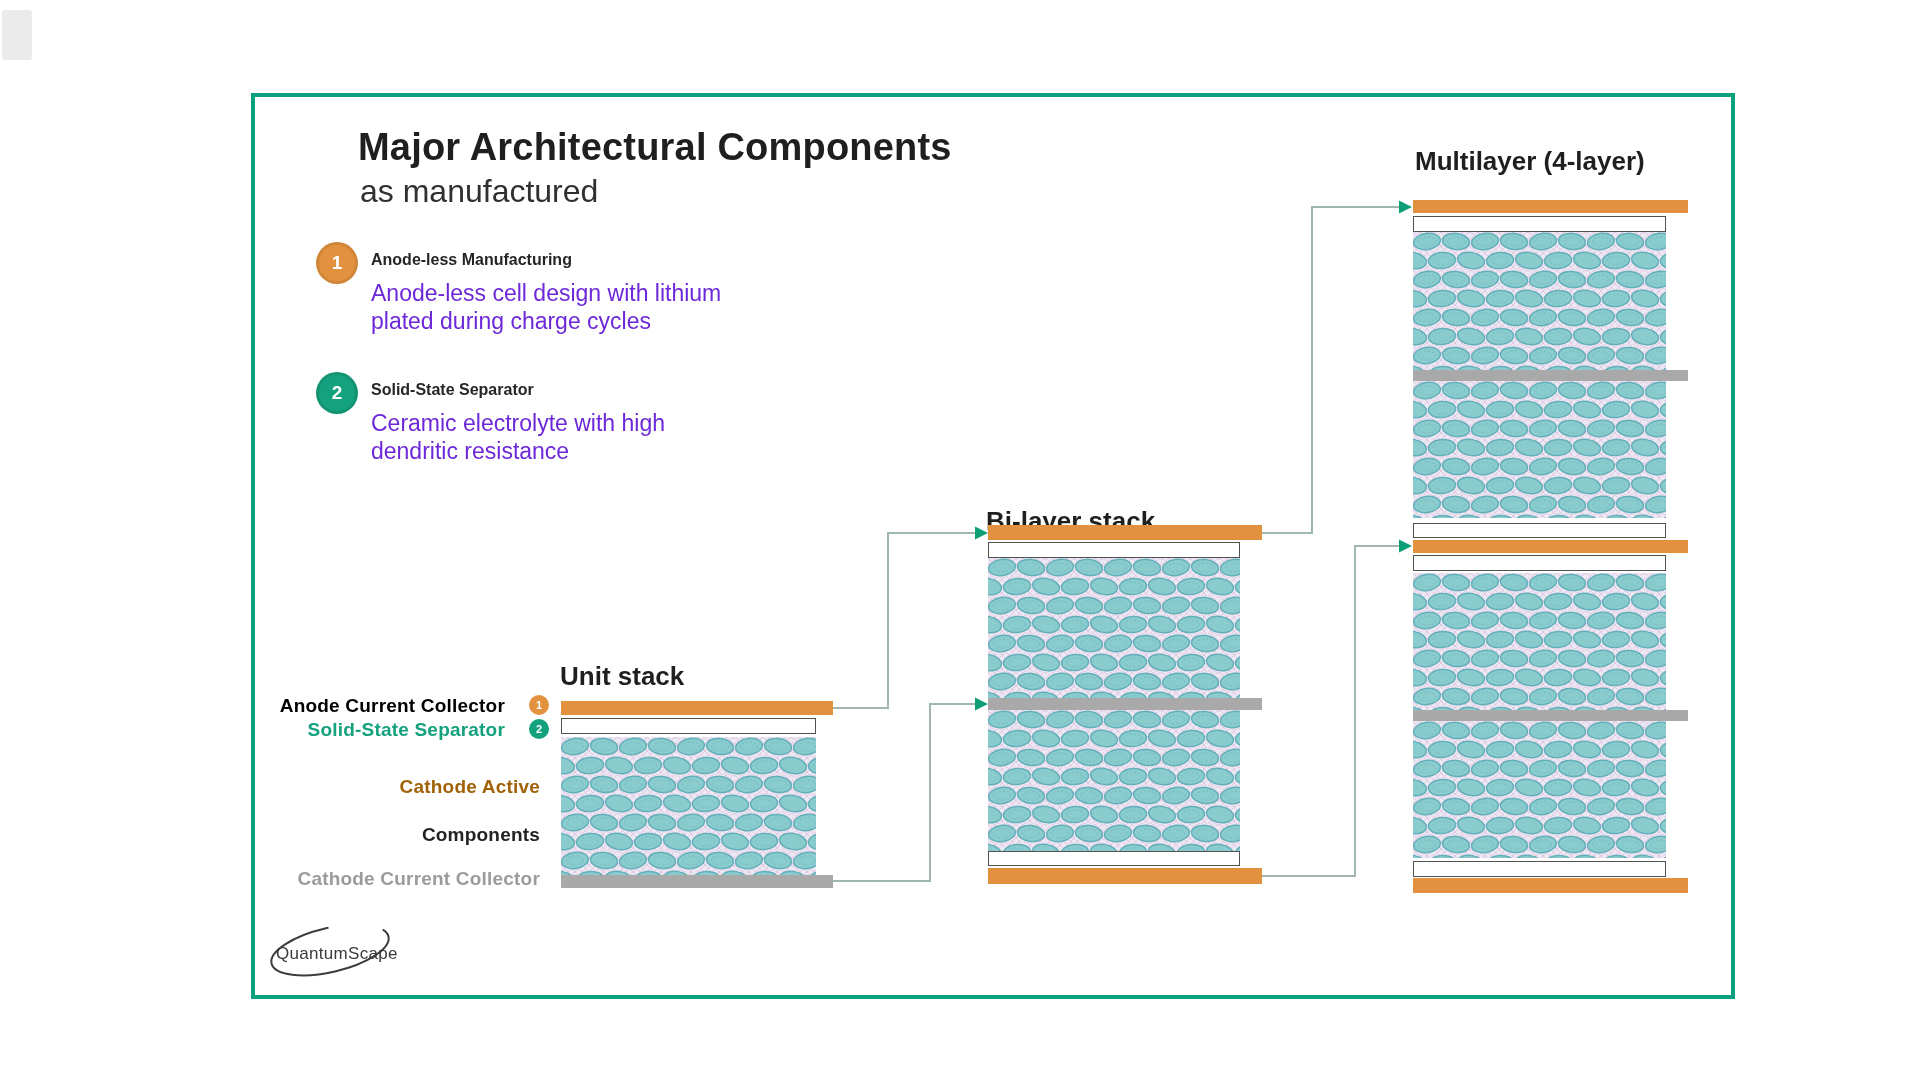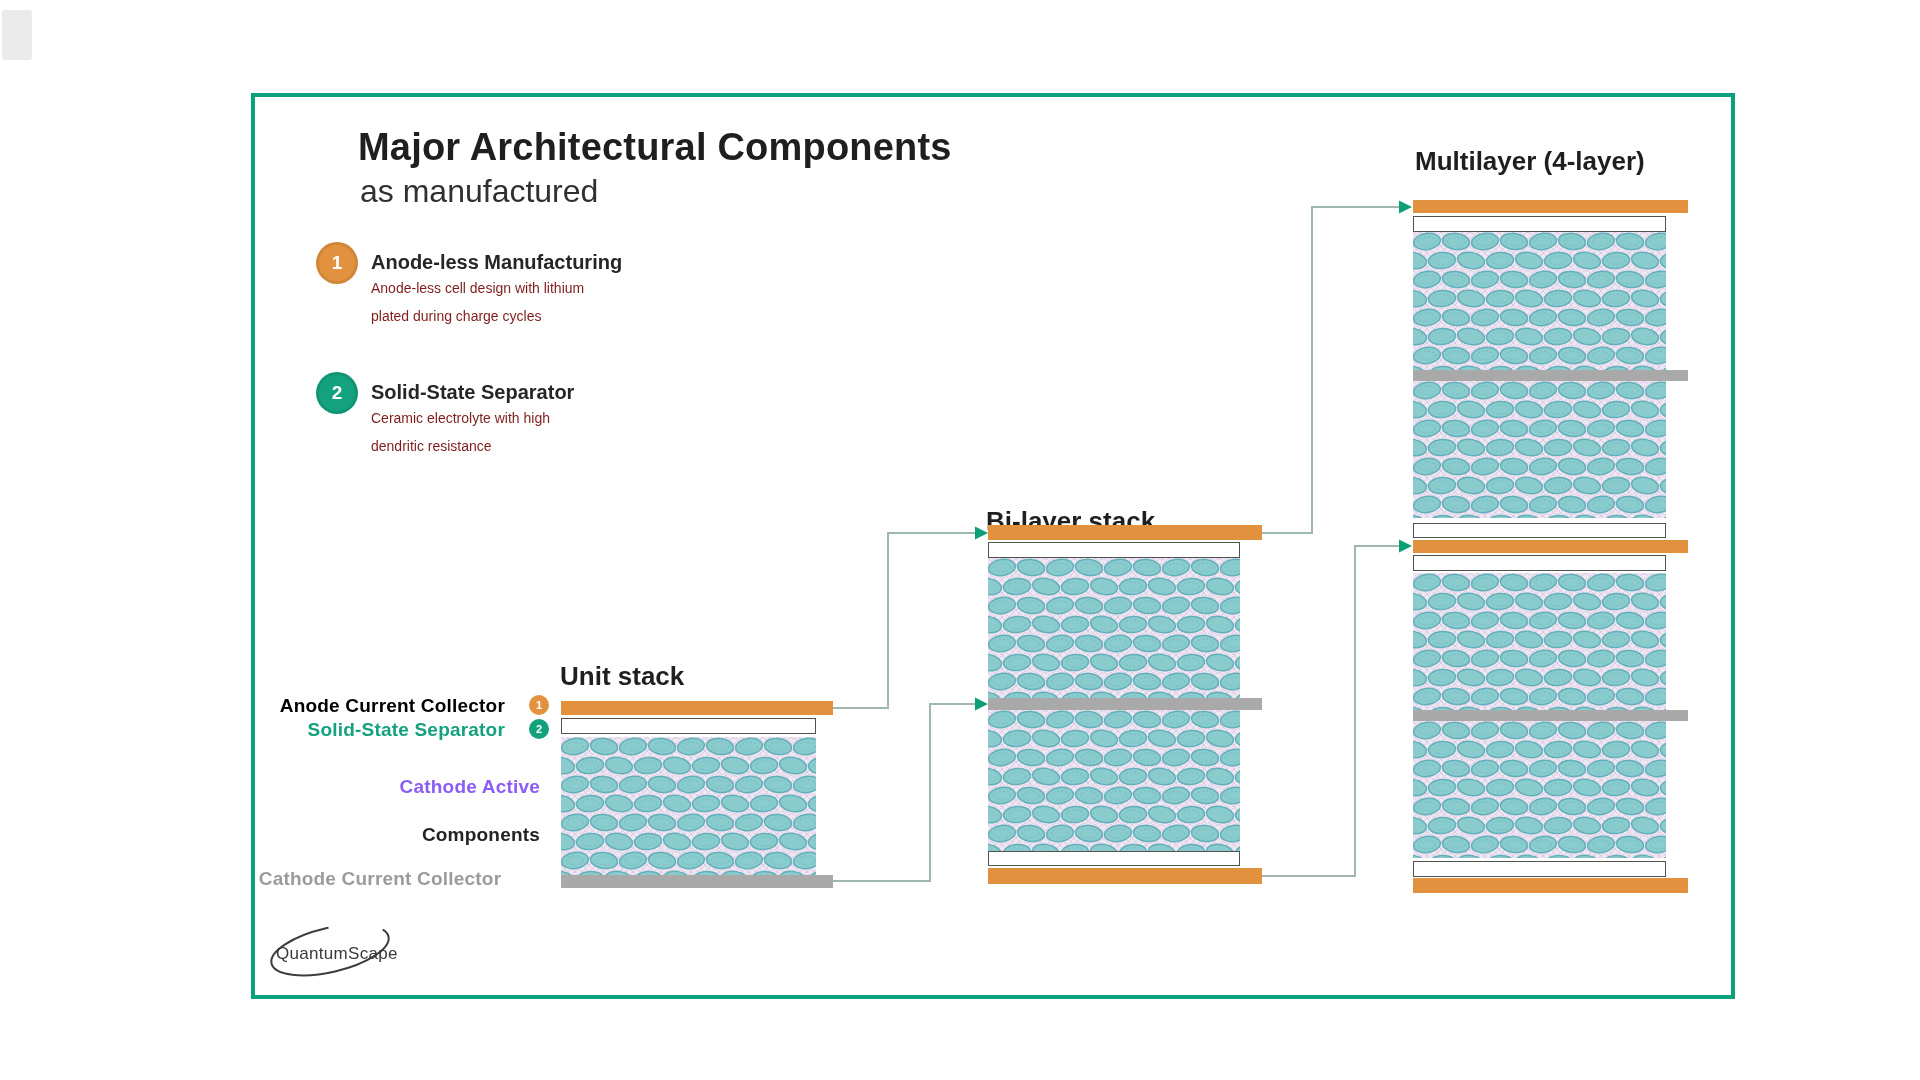--- a/index.html
+++ b/index.html
@@ -10,22 +10,22 @@
   .corner-tab{position:absolute;left:2px;top:10px;width:30px;height:50px;
     background:#ebebeb;border-radius:3px;}
   .frame{position:absolute;left:251px;top:93px;width:1484px;height:906px;
     border:4px solid #0ba17e;background:#ffffff;box-sizing:border-box;}
   .title{position:absolute;left:358px;top:126px;margin:0;
     font-size:38px;font-weight:700;color:#1f1f1f;letter-spacing:.2px;}
   .subtitle{position:absolute;left:360px;top:173px;font-size:32px;color:#303030;}
   .legend-circle{position:absolute;width:42px;height:42px;border-radius:50%;
     color:#fff;font-size:19px;font-weight:700;text-align:center;line-height:42px;
     box-shadow:inset 0 0 0 3px rgba(0,0,0,0.08);}
-  .legend-title{position:absolute;font-size:20px;font-weight:700;color:#262626;}
-  .legend-line{position:absolute;font-size:14px;color:#7f1d1d;}
+  .legend-title{position:absolute;font-size:16px;font-weight:700;color:#262626;}
+  .legend-line{position:absolute;font-size:23px;color:#6d28d9;}
   .stack{position:absolute;}
   .stack-title{position:absolute;font-size:26px;font-weight:700;color:#1f1f1f;}
   .layer{position:absolute;left:0;}
   .separator-bar{background:#ffffff;border:1px solid #515151;box-sizing:border-box;}
   .llabel{position:absolute;text-align:right;font-size:19px;font-weight:700;letter-spacing:.2px;}
   .badge{position:absolute;width:20px;height:20px;border-radius:50%;color:#fff;
     font-size:11px;font-weight:700;text-align:center;line-height:20px;}
   .logo{position:absolute;left:258px;top:914px;width:210px;height:74px;}
   .logo .swoosh{position:absolute;left:0;top:0;}
   .logo .logotext{position:absolute;left:18px;top:30px;font-size:17px;font-weight:400;
@@ -77,23 +77,23 @@
 <div class="legend-line" style="position: absolute; left: 371px; top: 280px;">Anode-less cell design with lithium</div>
 <div class="legend-line" style="position: absolute; left: 371px; top: 308px;">plated during charge cycles</div>
 <div class="legend-circle" style="left: 316px; top: 372px; background: rgb(20, 161, 125);">2</div>
 <div class="legend-title" style="position: absolute; left: 371px; top: 381px;">Solid-State Separator</div>
 <div class="legend-line" style="position: absolute; left: 371px; top: 410px;">Ceramic electrolyte with high</div>
 <div class="legend-line" style="position: absolute; left: 371px; top: 438px;">dendritic resistance</div>
 <div class="llabel" style="left: 185px; top: 695px; width: 320px; color: #000000;">Anode Current Collector</div>
 <div class="badge" style="left: 529px; top: 695px; background: rgb(226, 146, 62);">1</div>
 <div class="llabel" style="left: 185px; top: 719px; width: 320px; color: rgb(20, 161, 125);">Solid-State Separator</div>
 <div class="badge" style="left: 529px; top: 719px; background: rgb(20, 161, 125);">2</div>
-<div class="llabel" style="left: 220px; top: 776px; width: 320px; color: #8b5cf6;">Cathode Active</div>
+<div class="llabel" style="left: 220px; top: 776px; width: 320px; color: #a16207;">Cathode Active</div>
 <div class="llabel" style="left: 220px; top: 824px; width: 320px; color: rgb(35, 35, 35);">Components</div>
-<div class="llabel" style="left: 220px; top: 868px; width: 320px; color: rgb(155, 155, 155); text-align: center;">Cathode Current Collector</div>
+<div class="llabel" style="left: 220px; top: 868px; width: 320px; color: rgb(155, 155, 155);">Cathode Current Collector</div>
 <div class="stack-title" style="position: absolute; left: 560px; top: 661px;">Unit stack</div>
 <div class="stack" style="left: 561px; top: 701px; width: 272px; height: 187px;">
     <div class="layer" style="top: 0px; width: 272px; height: 14px; background: rgb(226, 146, 62);"></div>
     <div class="layer separator-bar" style="top: 17px; width: 255px; height: 16px;"></div>
     <svg width="255" height="138" style="position: absolute; left: 0px; top: 36px;">
       <rect width="255" height="138" fill="url(#particleFill)"></rect>
     </svg>
     <div class="layer" style="top: 174px; width: 272px; height: 13px; background: rgb(169, 169, 169);"></div>
   </div>
 <div class="stack-title" style="position: absolute; left: 986px; top: 466px; margin-top: 40px;">Bi-layer stack</div>

